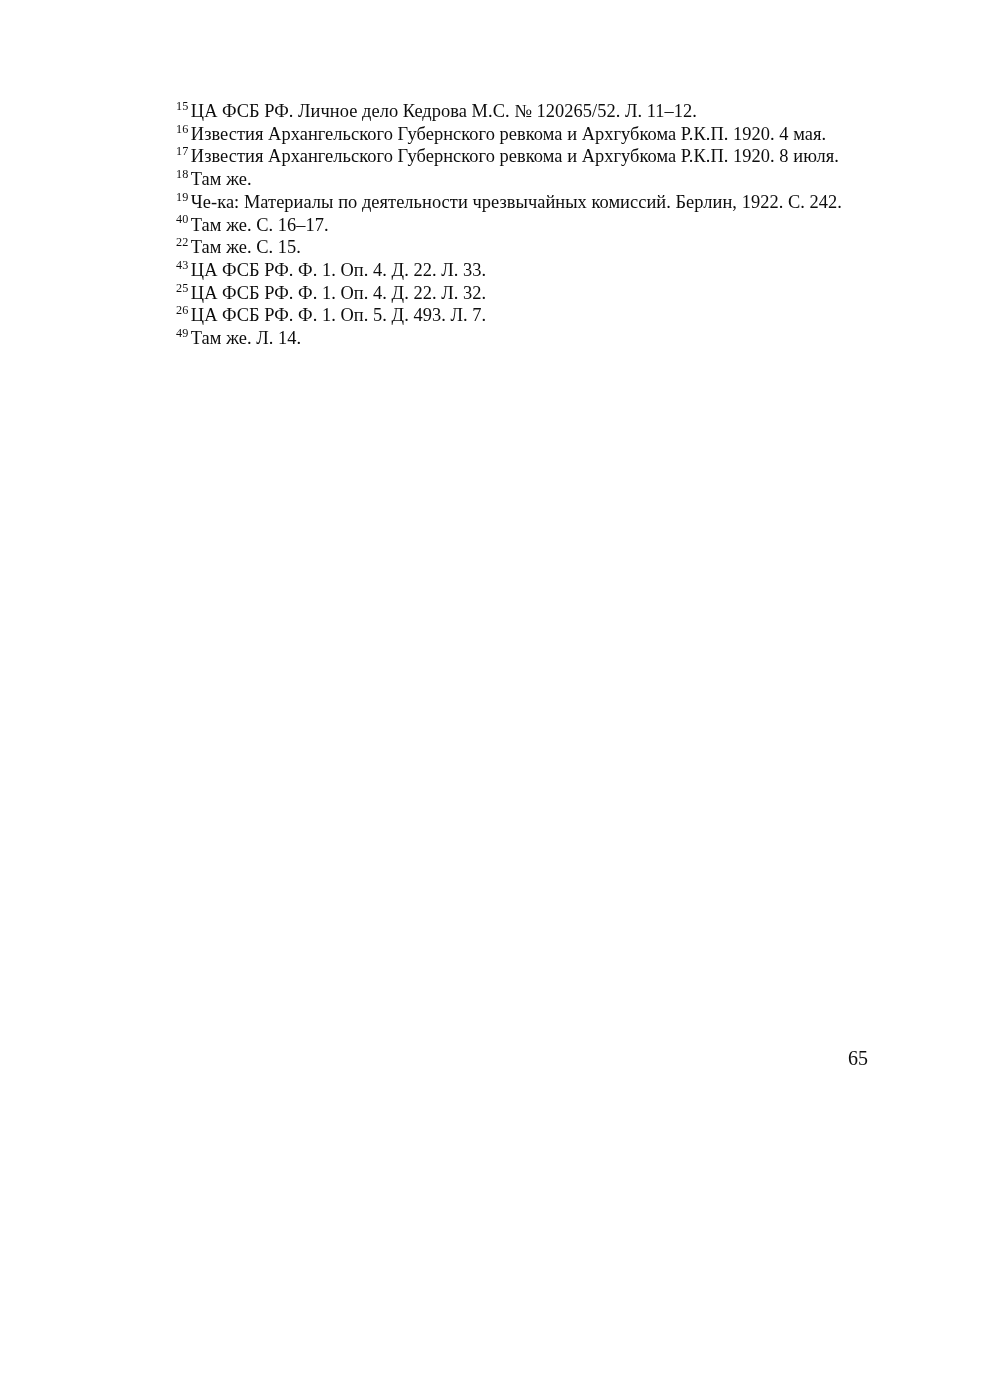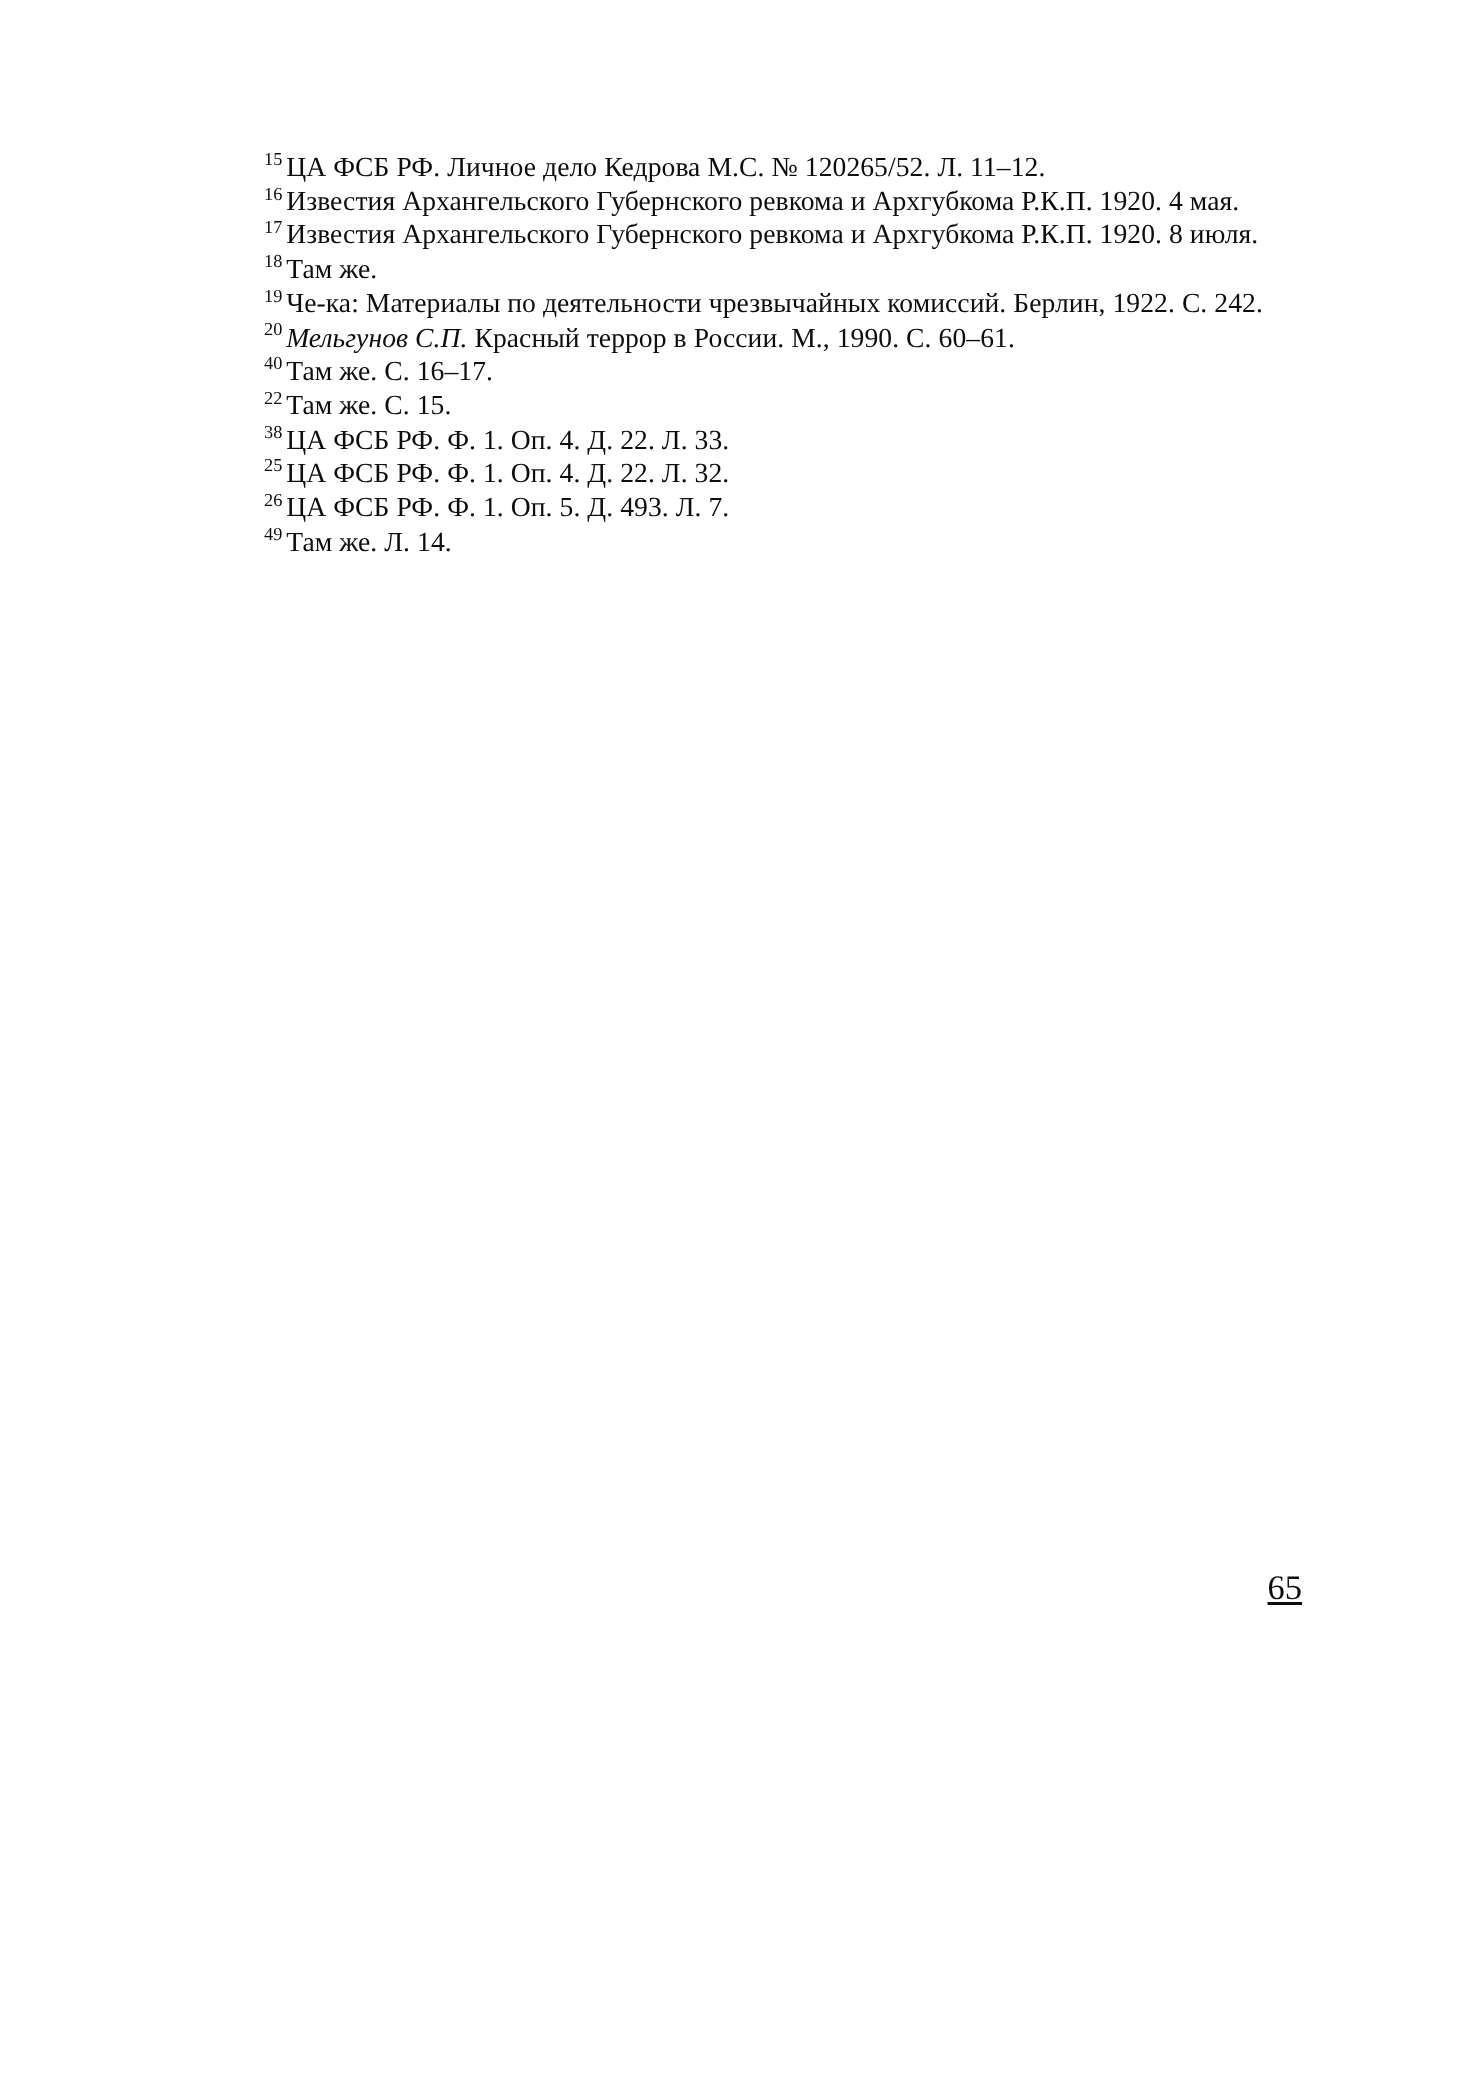--- a/index.html
+++ b/index.html
@@ -44,38 +44,36 @@
   .note .body {
     font-size: 18.4px;
   }
   .note .body .ital {
     font-style: italic;
   }
   .page-number {
     position: absolute;
     right: 120px;
     bottom: 48px;
-    font-size: 23px;
+    font-size: 20px;
     line-height: 29px;
     color: #0d0d0d;
-    text-decoration: underline;
   }
 </style>
 </head>
 <body>
 
 <div class="page">
   <div class="notes">
       <div class="note"><span class="marker">15</span><span class="body">ЦА ФСБ РФ. Личное дело Кедрова М.С. № 120265/52. Л. 11–12.</span></div>
       <div class="note"><span class="marker">16</span><span class="body">Известия Архангельского Губернского ревкома и Архгубкома Р.К.П. 1920. 4 мая.</span></div>
       <div class="note"><span class="marker">17</span><span class="body">Известия Архангельского Губернского ревкома и Архгубкома Р.К.П. 1920. 8 июля.</span></div>
       <div class="note"><span class="marker">18</span><span class="body">Там же.</span></div>
       <div class="note"><span class="marker">19</span><span class="body">Че-ка: Материалы по деятельности чрезвычайных комиссий. Берлин, 1922. С. 242.</span></div>
-      <div class="note"><span class="marker">20</span><span class="body"><span class="ital">Мельгунов С.П.</span> <span>Красный террор в России. М., 1990. С. 60–61.</span></span></div>
       <div class="note"><span class="marker">40</span><span class="body">Там же. С. 16–17.</span></div>
       <div class="note"><span class="marker">22</span><span class="body">Там же. С. 15.</span></div>
-      <div class="note"><span class="marker">38</span><span class="body">ЦА ФСБ РФ. Ф. 1. Оп. 4. Д. 22. Л. 33.</span></div>
+      <div class="note"><span class="marker">43</span><span class="body">ЦА ФСБ РФ. Ф. 1. Оп. 4. Д. 22. Л. 33.</span></div>
       <div class="note"><span class="marker">25</span><span class="body">ЦА ФСБ РФ. Ф. 1. Оп. 4. Д. 22. Л. 32.</span></div>
       <div class="note"><span class="marker">26</span><span class="body">ЦА ФСБ РФ. Ф. 1. Оп. 5. Д. 493. Л. 7.</span></div>
       <div class="note"><span class="marker">49</span><span class="body">Там же. Л. 14.</span></div>
     </div>
   <div class="page-number">65</div>
 </div>
 
 </body></html>

